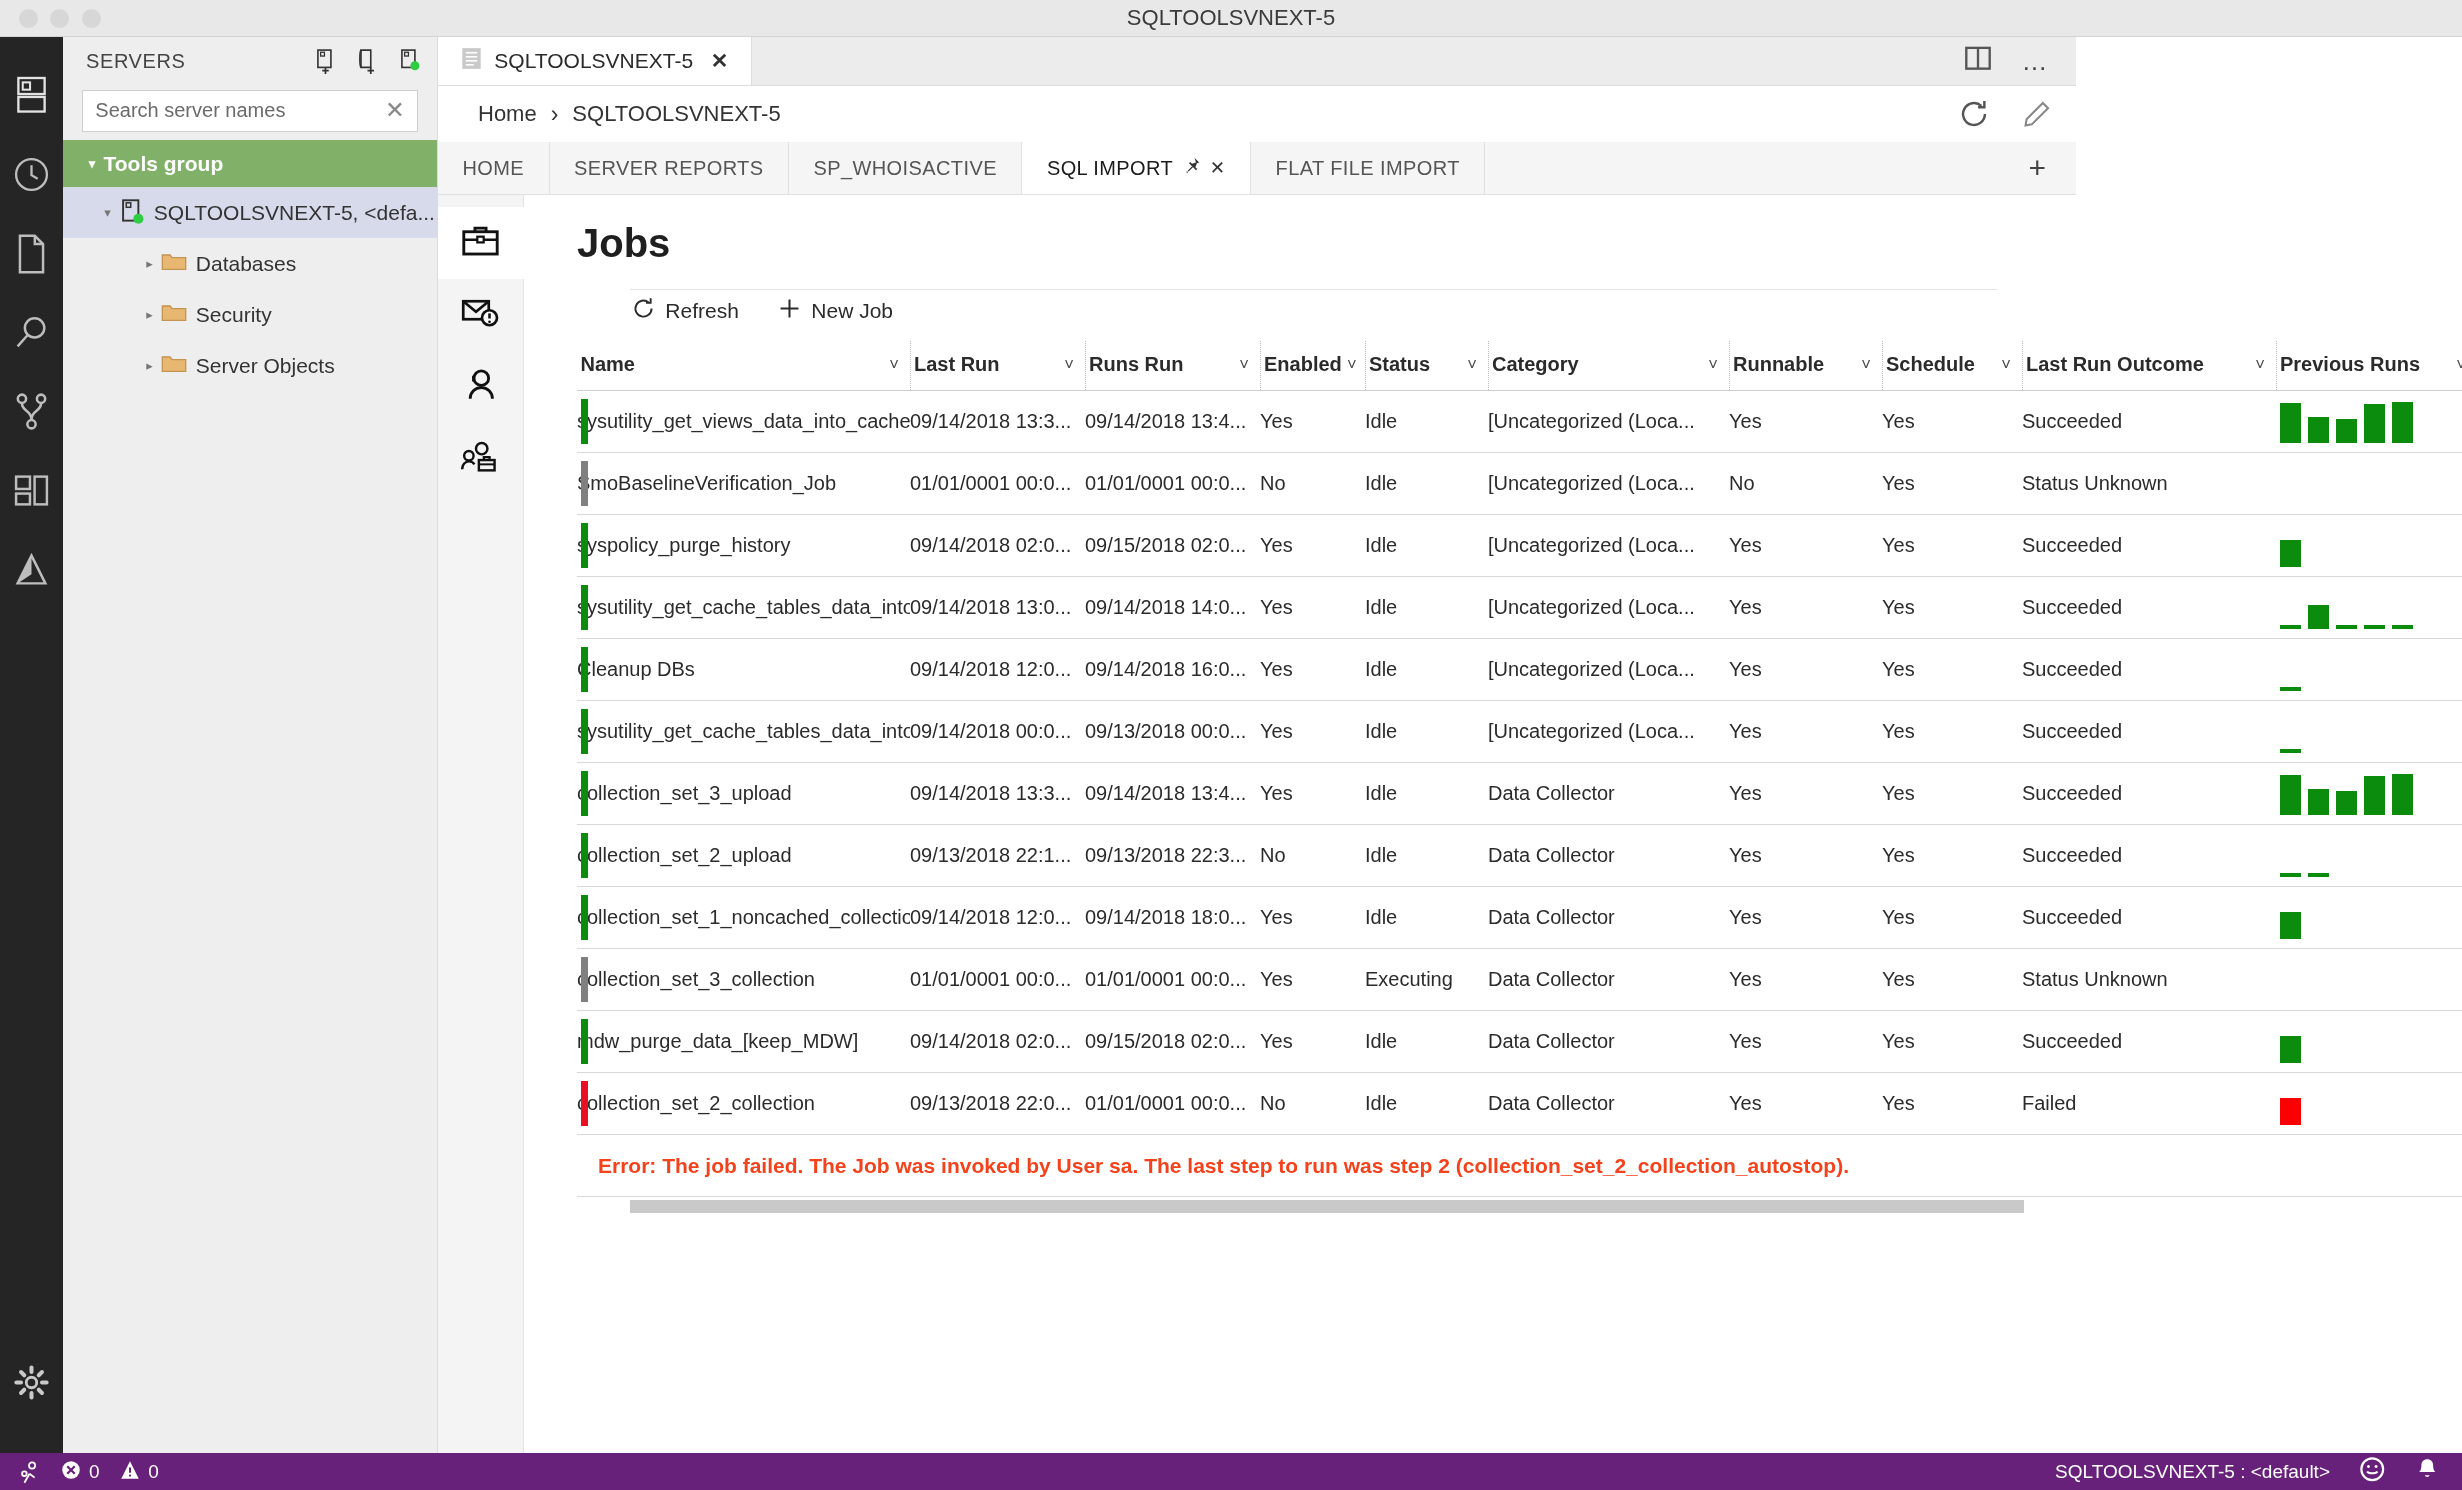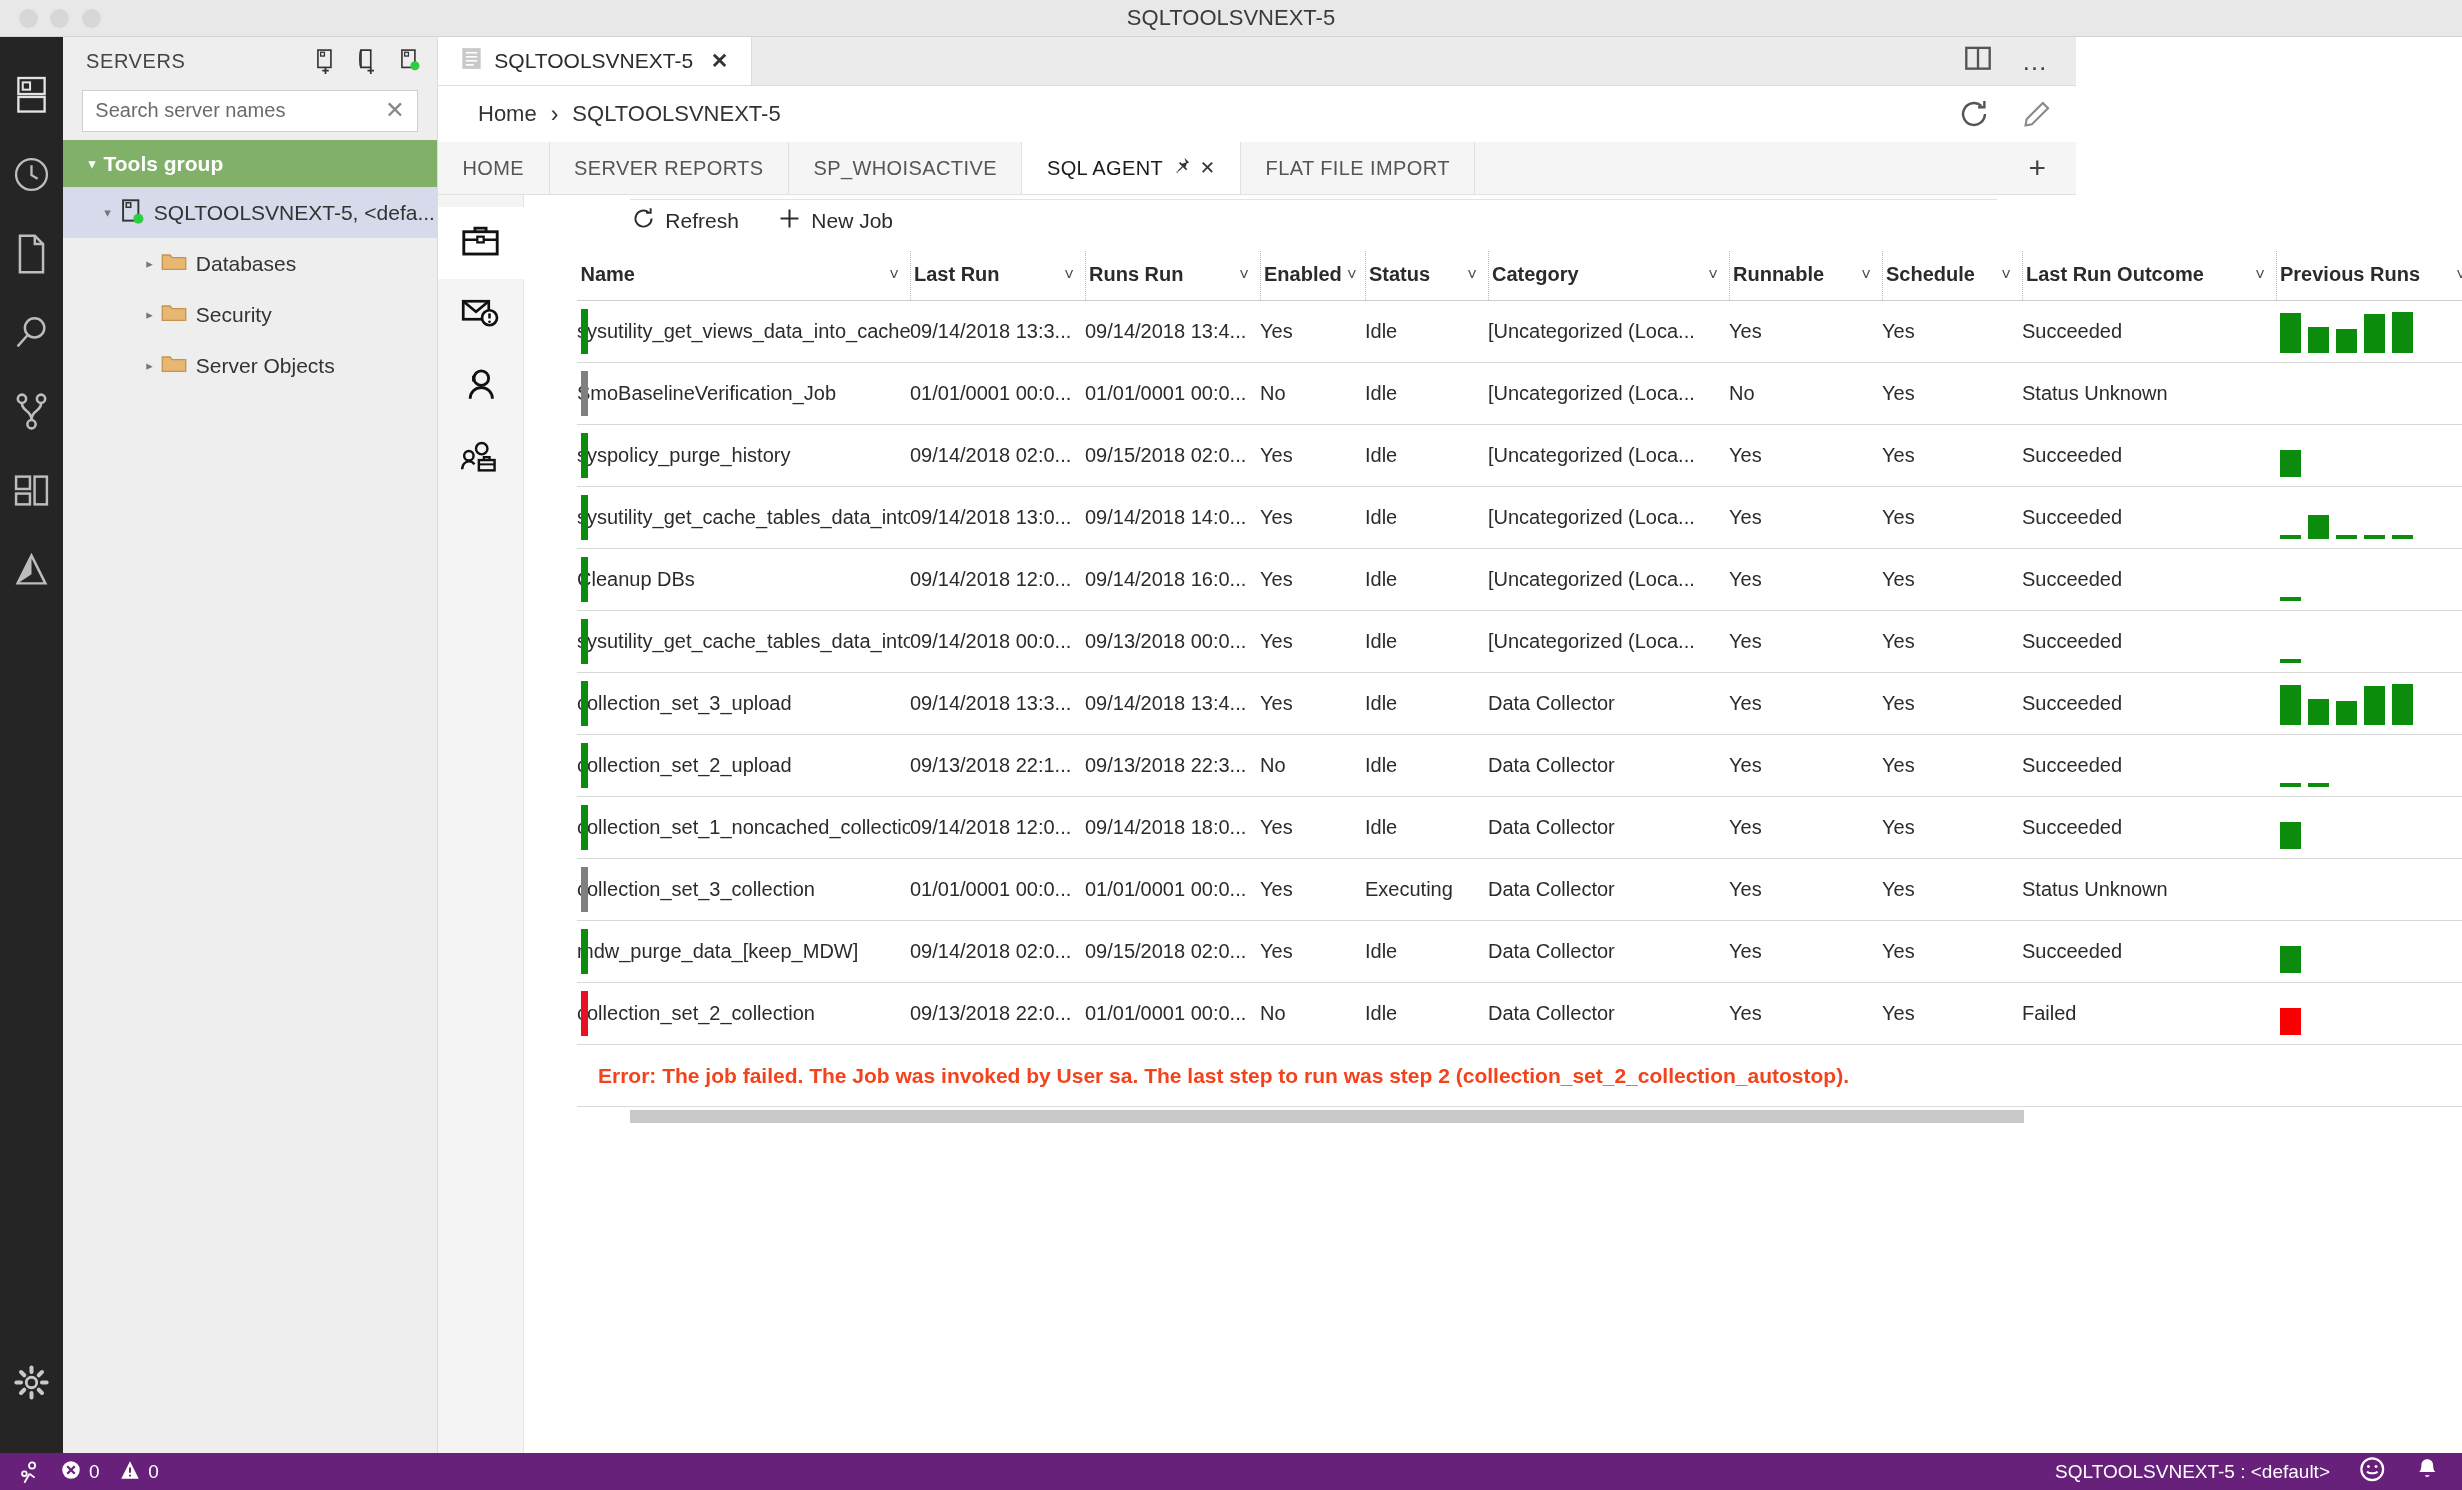--- a/index.html
+++ b/index.html
@@ -381,21 +381,21 @@
       <div class="ntab">
         <span>HOME</span>
       </div>
       <div class="ntab">
         <span>SERVER REPORTS</span>
       </div>
       <div class="ntab">
         <span>SP_WHOISACTIVE</span>
       </div>
       <div class="ntab active">
-        <span>SQL AGENT</span>
+        <span>SQL IMPORT</span>
         <span class="pin">
           <svg width="19" height="19" viewBox="0 0 16 16">
               <path d="M10.5 1.5l4 4-2 .6-1.2 3.4 1.5 1.5-1 1-3.3-3.3L5 12.2l-.4 2.3-1.2-1.2 2.3-.4 3.5-3.5L5.9 6.1l1-1L8.4 6.6 11.8 5.4z" fill="#333"></path>
             </svg>
         </span>
         <span class="cls">✕</span>
       </div>
       <div class="ntab">
         <span>FLAT FILE IMPORT</span>
       </div>
@@ -444,20 +444,21 @@
                 <path d="M0.8 20c0-3.4 2.2-5.6 4.8-5.6 1.6 0 3 .8 3.8 2.1" fill="none" stroke="#111" stroke-width="1.7"></path>
                 <rect x="12.5" y="13.5" width="11" height="7.2" fill="none" stroke="#111" stroke-width="1.7"></rect>
                 <path d="M16 13.5v-2h4v2" fill="none" stroke="#111" stroke-width="1.6"></path>
                 <path d="M12.5 16.5h11" stroke="#111" stroke-width="1.4"></path>
               </svg>
           </span>
         </div>
       </div>
 
       <div class="pane">
+        <div class="pane-title">Jobs</div>
 
         <div class="tablewrap">
           <div class="toolbar">
             <div class="tb-btn">
               <span>
                 <svg width="23" height="23" viewBox="0 0 18 18">
                     <path d="M15.3 9A6.3 6.3 0 1 1 13 4.2" fill="none" stroke="#2b2b2b" stroke-width="1.5"></path>
                     <path d="M14.6 1v3.6h-3.6" fill="none" stroke="#2b2b2b" stroke-width="1.5"></path>
                   </svg>
               </span>

